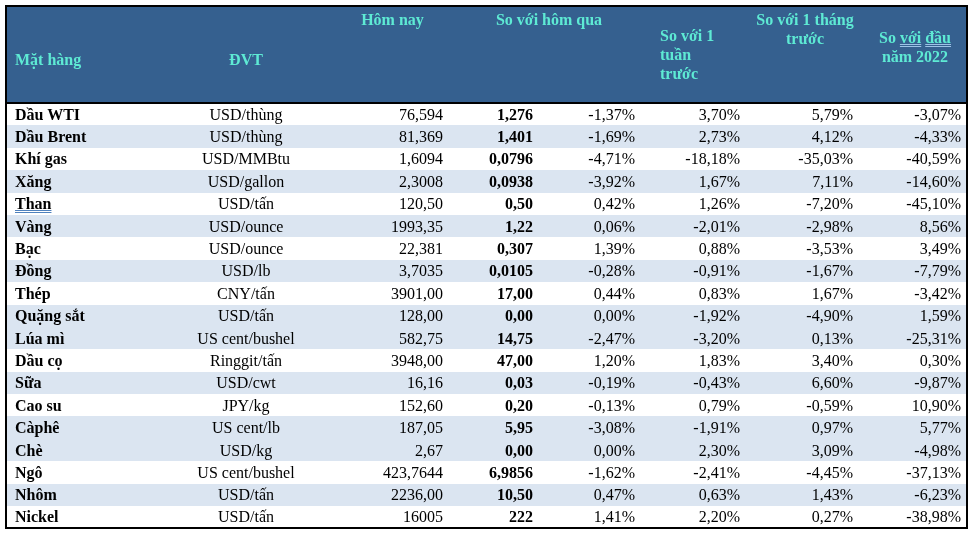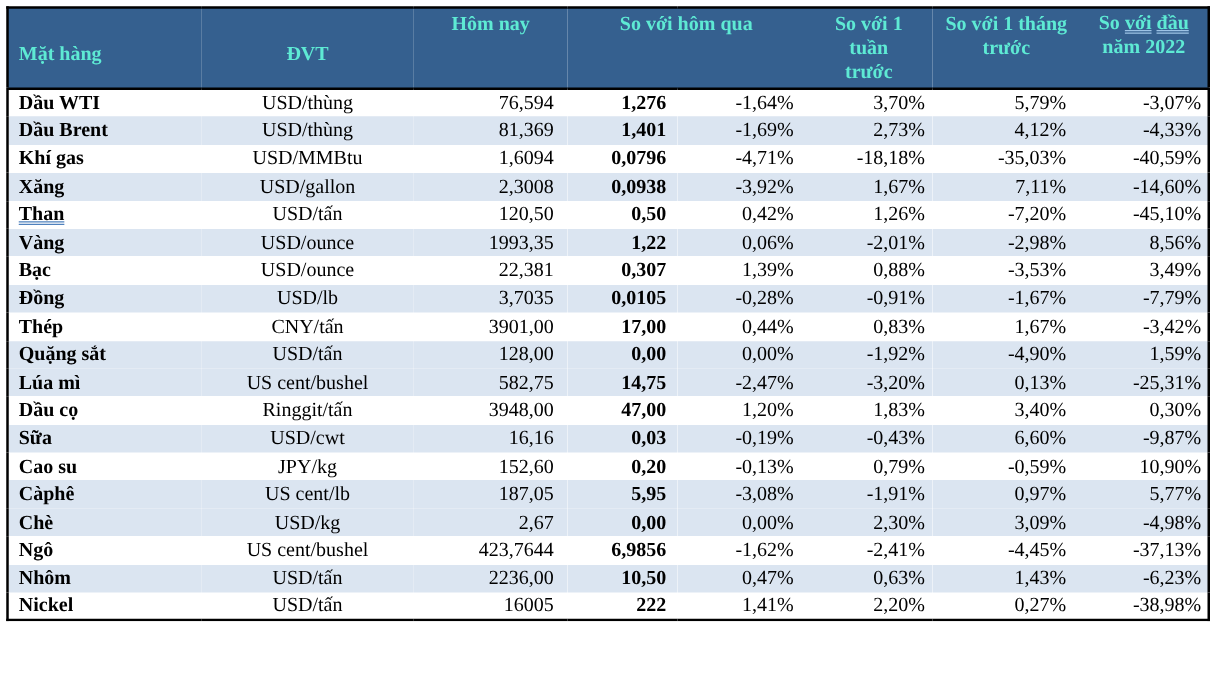--- a/index.html
+++ b/index.html
@@ -32,23 +32,23 @@
     line-height: 19px;
     border-bottom: 2px solid var(--border-color);
     vertical-align: top;
     padding: 3px 6px;
     height: 57px;
   }
   thead th.h-item  { text-align: left;  vertical-align: middle; padding: 14px 6px 4px 8px; }
   thead th.h-unit  { text-align: center; vertical-align: middle; padding: 14px 6px 4px 6px; }
   thead th.h-today { text-align: center; }
   thead th.h-yday  { text-align: center; }
-  thead th.h-week  { text-align: center; padding: 3px 16px; }
+  thead th.h-week  { text-align: left; padding: 19px 16px; }
   thead th.h-month { text-align: center; padding: 3px 8px; }
-  thead th.h-ytd   { text-align: center; padding: 2px 14px; }
+  thead th.h-ytd   { text-align: center; padding: 21px 14px; }
   tbody td {
     font-size: 16px;
     height: 22.4px;
     line-height: 21px;
     padding: 0 6px;
     white-space: nowrap;
     overflow: hidden;
   }
   tbody tr.alt td { background: var(--alt-row-bg); }
   td.c-item  { font-weight: bold; text-align: left; padding-left: 8px; }
@@ -94,21 +94,21 @@
         <th class="h-month">So với 1 tháng trước</th>
         <th class="h-ytd"><span>So</span> <span class="gram">với</span> <span class="gram">đầu</span> <span>năm 2022</span></th>
       </tr>
     </thead>
     <tbody>
         <tr>
           <td class="c-item">Dầu WTI</td>
           <td class="c-unit">USD/thùng</td>
           <td class="c-num c-today">76,594</td>
           <td class="c-num c-dabs">1,276</td>
-          <td class="c-num c-dpct">-1,64%</td>
+          <td class="c-num c-dpct">-1,37%</td>
           <td class="c-num c-wpct">3,70%</td>
           <td class="c-num c-mpct">5,79%</td>
           <td class="c-num c-ypct">-3,07%</td>
         </tr>
         <tr class="alt">
           <td class="c-item">Dầu Brent</td>
           <td class="c-unit">USD/thùng</td>
           <td class="c-num c-today">81,369</td>
           <td class="c-num c-dabs">1,401</td>
           <td class="c-num c-dpct">-1,69%</td>

